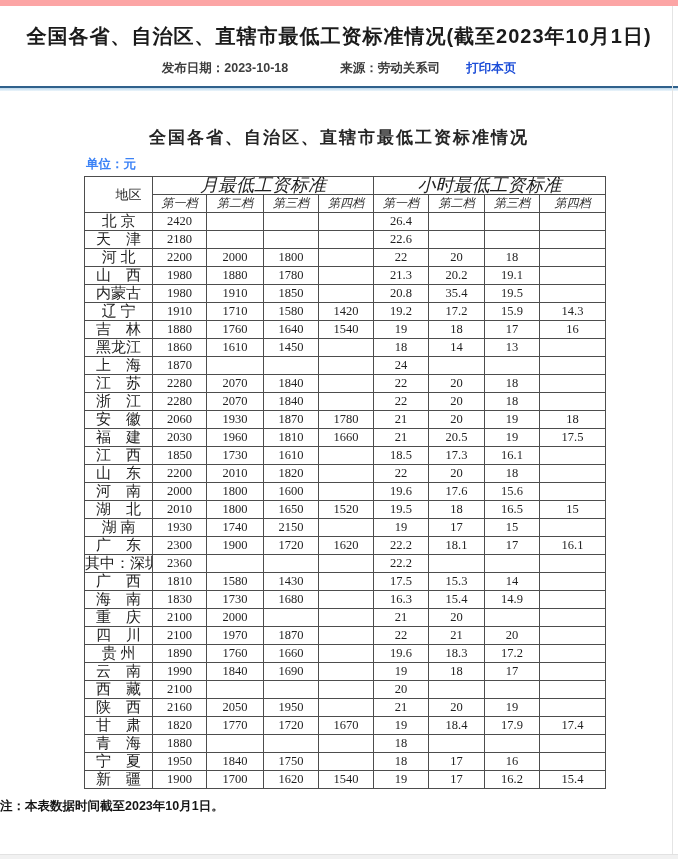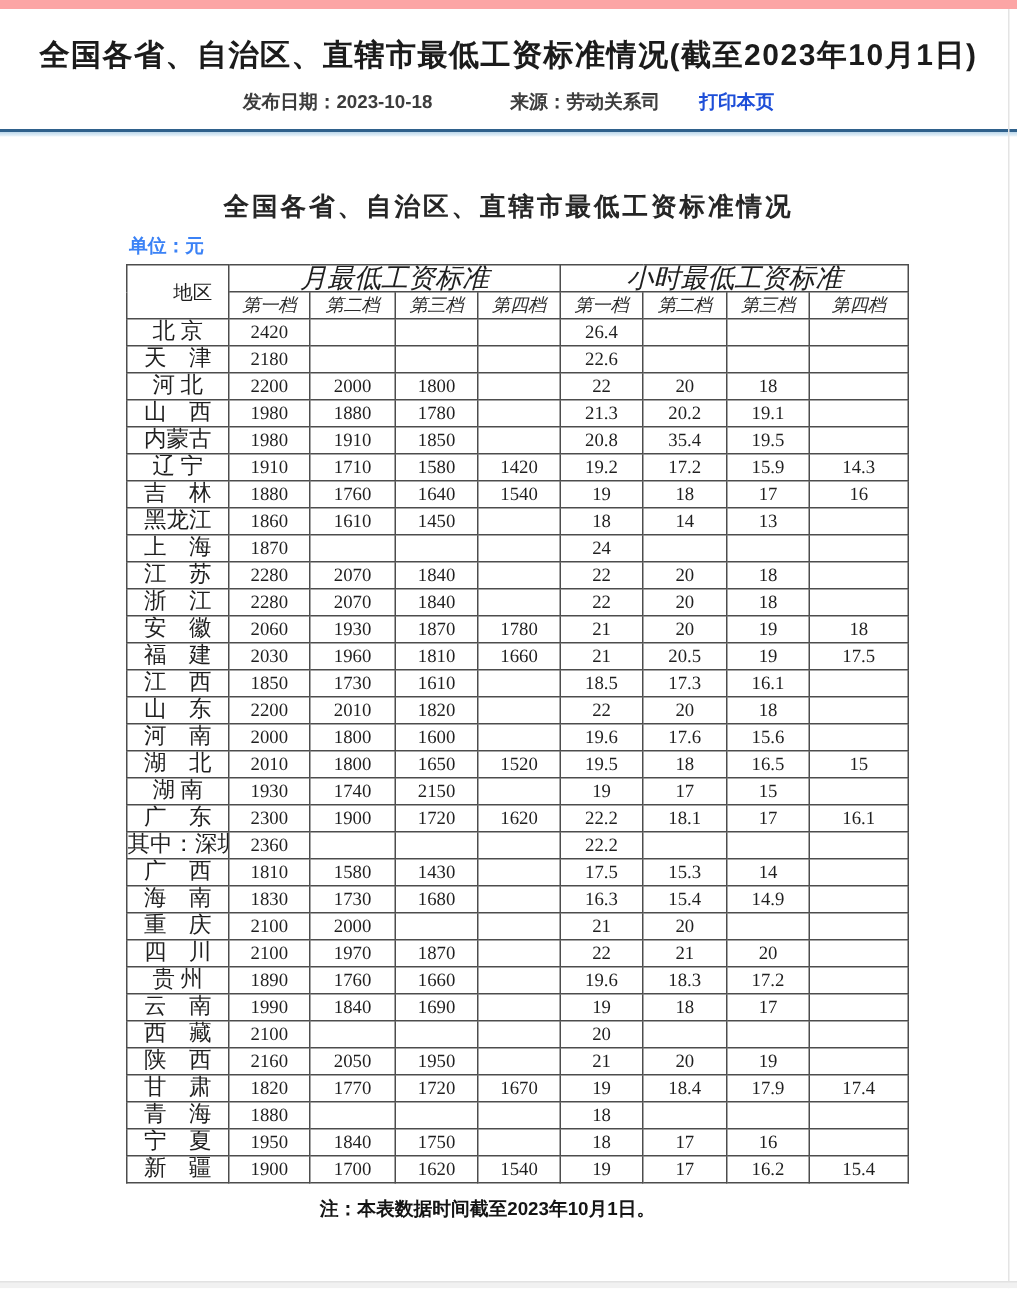--- a/index.html
+++ b/index.html
@@ -37,21 +37,21 @@
   table.wage td, table.wage th {
     border:1px solid #4d4d4d; text-align:center; vertical-align:middle;
     height:18px; line-height:17px; padding:0; font-size:12.5px; font-weight:normal;
     white-space:nowrap; overflow:hidden;
   }
   table.wage th.group { font-size:18px;font-style:italic; }
   table.wage th.region-head { font-size:13px;padding-left:20px; }
   table.wage th.tier { font-style:italic; font-size:12px; color:#2b2b2b; }
   table.wage td.region-cell { font-size:15px;font-family:Liberation Serif, serif; }
 
-  .footnote { width:650px; margin-top:9px; text-align:center; font-size:12.5px;
+  .footnote { width:650px; margin-top:9px; text-align:left; font-size:12.5px;
     font-weight:600; color:#141414; }
 </style>
 </head>
 <body>
 
 <div class="page">
 
   <div class="page-title">全国各省、自治区、直辖市最低工资标准情况(截至2023年10月1日)</div>
 
   <div class="meta">

